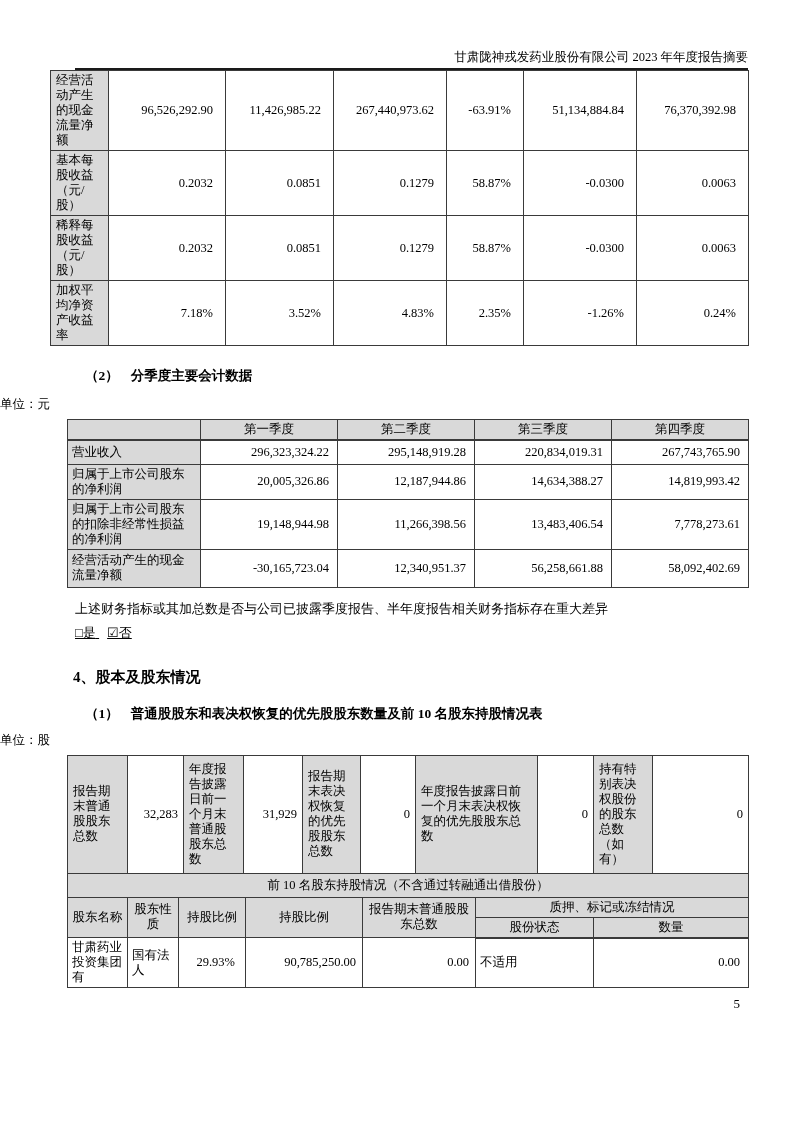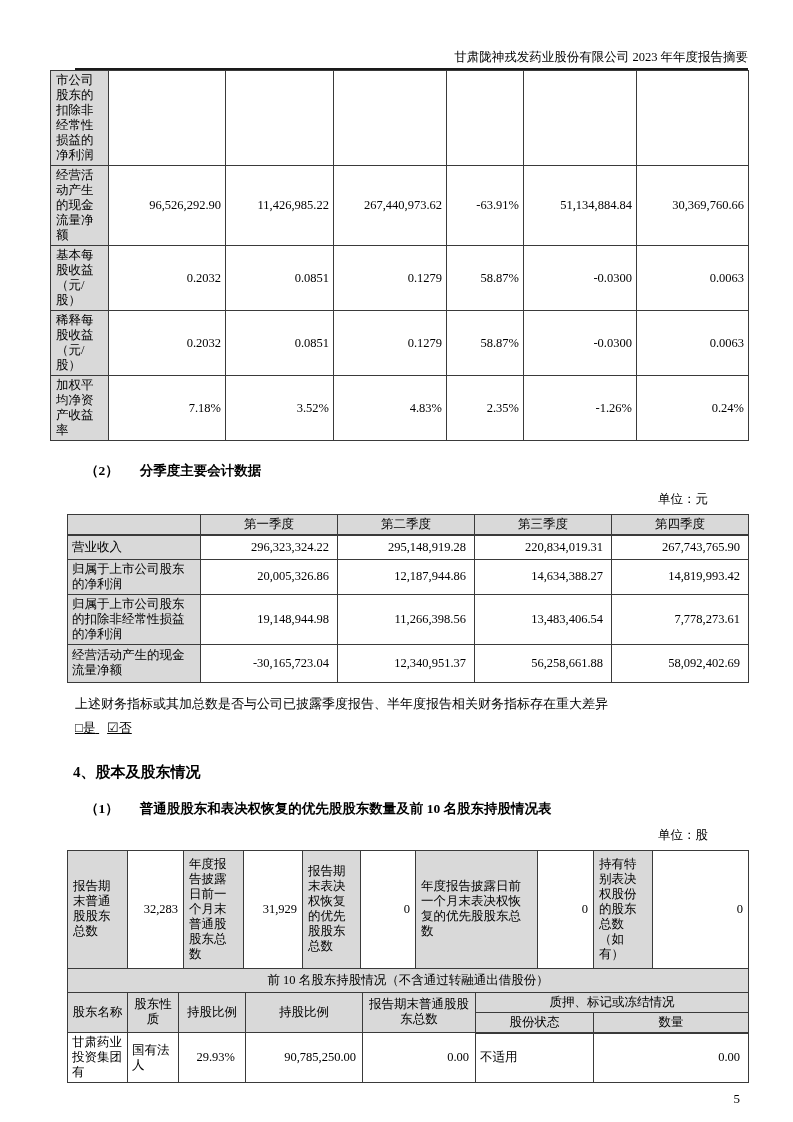--- a/index.html
+++ b/index.html
@@ -14,30 +14,30 @@
   .doc-header {
     margin:50px 45px 0 75px;
     text-align:right; font-size:12.5px;
     padding-bottom:3px; border-bottom:2px solid #1a1a1a;
   }
 
   table { border-collapse:collapse; table-layout:fixed; }
   td { border:1px solid #3a3a3a; padding:2px 4px; vertical-align:middle;
        font-size:12.5px; line-height:15px; word-break:break-all; overflow:hidden; }
   .gray { background:#d9d9d9; }
-  .num  { text-align:right; padding-right:4px; }
+  .num  { text-align:right; padding-right:12px; }
   .ctr  { text-align:center; }
 
   .t-fin { margin:0 0 0 50px; width:698px; }
   .t-fin td.lab { padding-left:5px; }
 
   .sec-heading { font-weight:bold; font-size:13.5px; margin:22px 0 0 85px; }
-  .sec-heading .sp { margin-left:21px;text-align:center; }
+  .sec-heading .sp { margin-left:12px;text-align:center; }
   .sec4-heading { font-weight:bold; font-size:15px; line-height:18px; margin:28px 0 3px 73px; }
-  .unit { text-align:right; margin:14px 85px 0 0; font-size:12.5px; }
+  .unit { margin:14px 85px 0 0; font-size:12.5px; }
 
   .t-quarter { margin:7px 0 0 67px; width:681px; }
   .t-quarter tr.head td { border-bottom-width:2px; }
   .t-quarter td.val { padding-right:8px; }
 
   .note { margin:13px 45px 0 75px; font-size:13px; }
   .checkline { margin:9px 45px 0 75px; font-size:13px;text-decoration:underline; }
   .checkline .no { margin-left:8px; }
 
   .t-counts { margin:7px 0 0 67px; width:681px; }
@@ -60,37 +60,28 @@
     <colgroup>
       <col style="width:58px">
         <col style="width:117px">
         <col style="width:108px">
       <col style="width:113px">
         <col style="width:77px">
         <col style="width:113px">
         <col style="width:112px">
     </colgroup>
     <tbody>
-        <tr style="height:84px">
-      <td class="gray lab">市公司股东的扣除非经常性损益的净利润</td>
-      <td class="num"></td>
-      <td class="num"></td>
-      <td class="num"></td>
-      <td class="num"></td>
-      <td class="num"></td>
-      <td class="num"></td>
-    </tr>
     <tr style="height:58px">
       <td class="gray lab">经营活动产生的现金流量净额</td>
       <td class="num">96,526,292.90</td>
       <td class="num">11,426,985.22</td>
       <td class="num">267,440,973.62</td>
       <td class="num">-63.91%</td>
       <td class="num">51,134,884.84</td>
-      <td class="num">30,369,760.66</td>
+      <td class="num">76,370,392.98</td>
     </tr>
     <tr style="height:62px">
       <td class="gray lab">基本每股收益（元/股）</td>
       <td class="num">0.2032</td>
       <td class="num">0.0851</td>
       <td class="num">0.1279</td>
       <td class="num">58.87%</td>
       <td class="num">-0.0300</td>
       <td class="num">0.0063</td>
     </tr>

